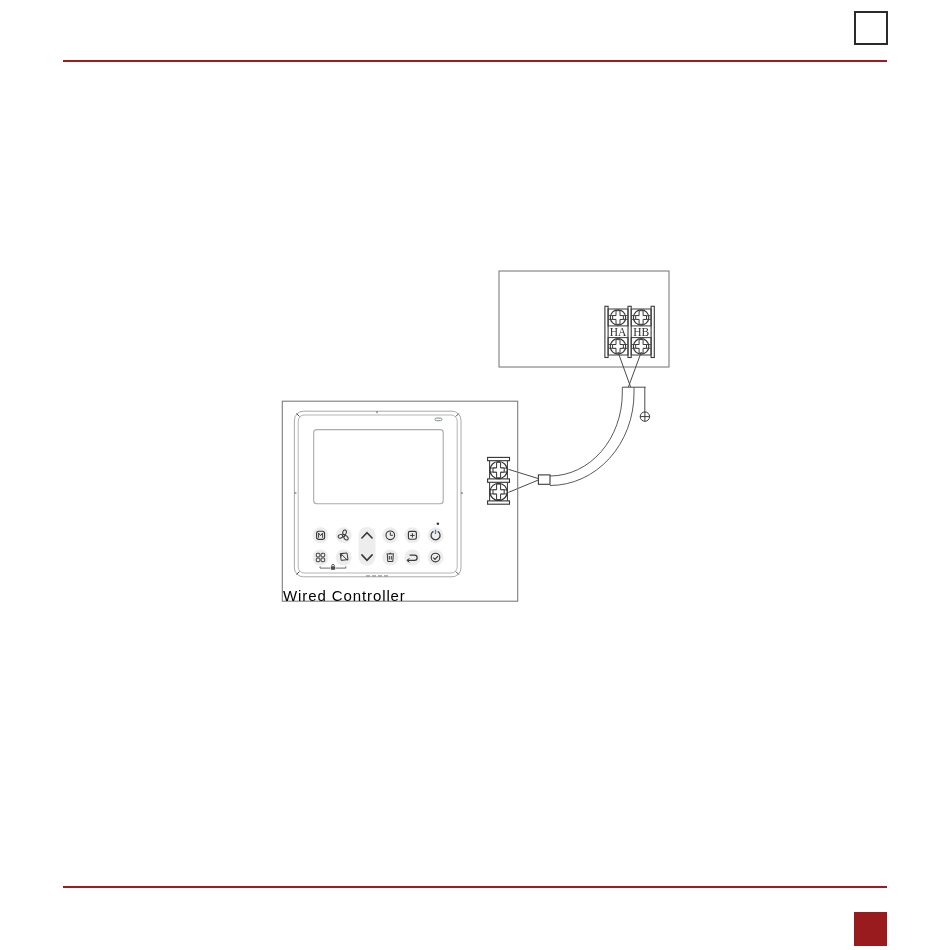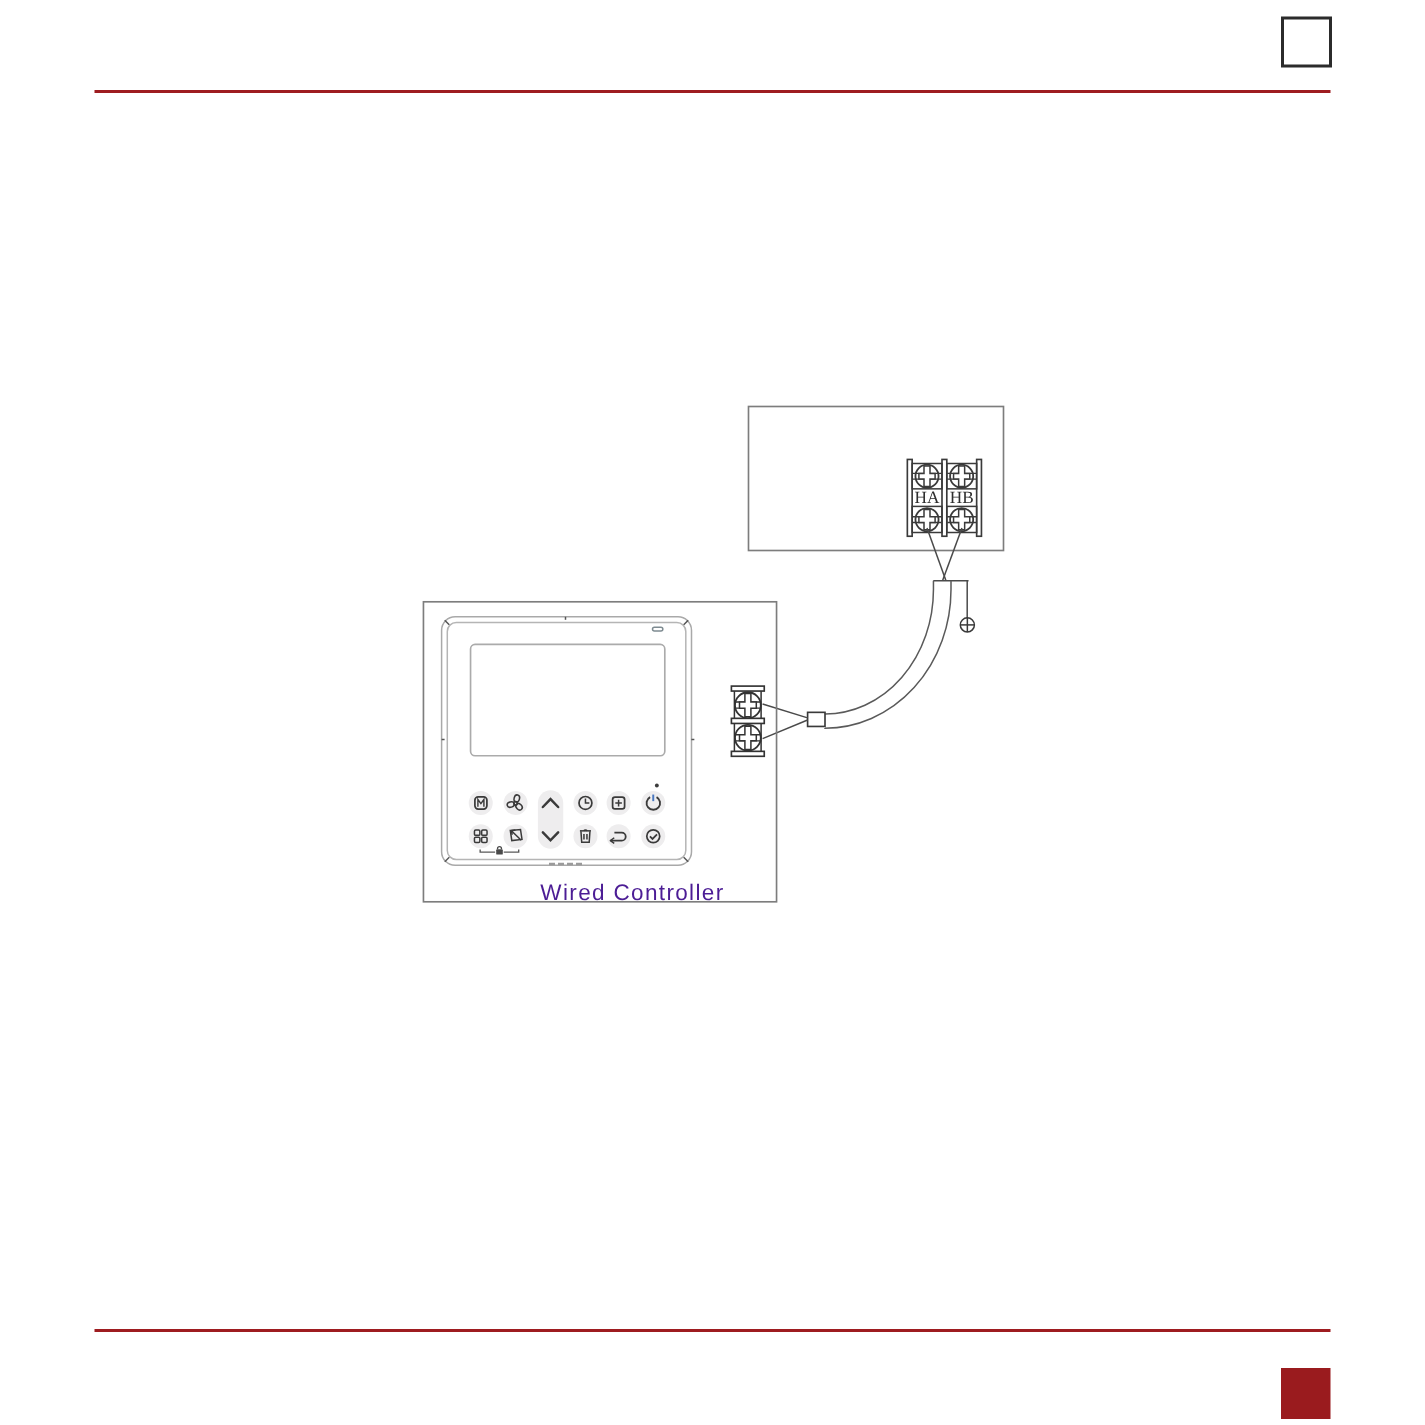--- a/index.html
+++ b/index.html
@@ -194,13 +194,13 @@
     <g>
       <path d="M331.7,566.2 v-0.5 a1.3,1.3 0 0 1 2.6,0 v0.5" fill="none" stroke="#4a4a4a" stroke-width="0.9"></path>
       <rect x="330.8" y="566.2" width="4.4" height="3.5" rx="0.6" fill="#4a4a4a"></rect>
     </g>
 
     <g stroke="#9a9a9a" stroke-width="1.6">
       <path d="M366,576 h4 M372,576 h4 M378,576 h4 M384,576 h4"></path>
     </g>
   </svg>
 
-  <div class="abs" style="left:283px;top:586.5px;width:200px;text-align:right;color:#4c1d95;font-size:15px;letter-spacing:0.9px;">Wired Controller</div>
+  <div class="abs" style="left:283px;top:586.5px;width:200px;text-align:left;color:#000000;font-size:15px;letter-spacing:0.9px;">Wired Controller</div>
 
 </body></html>

